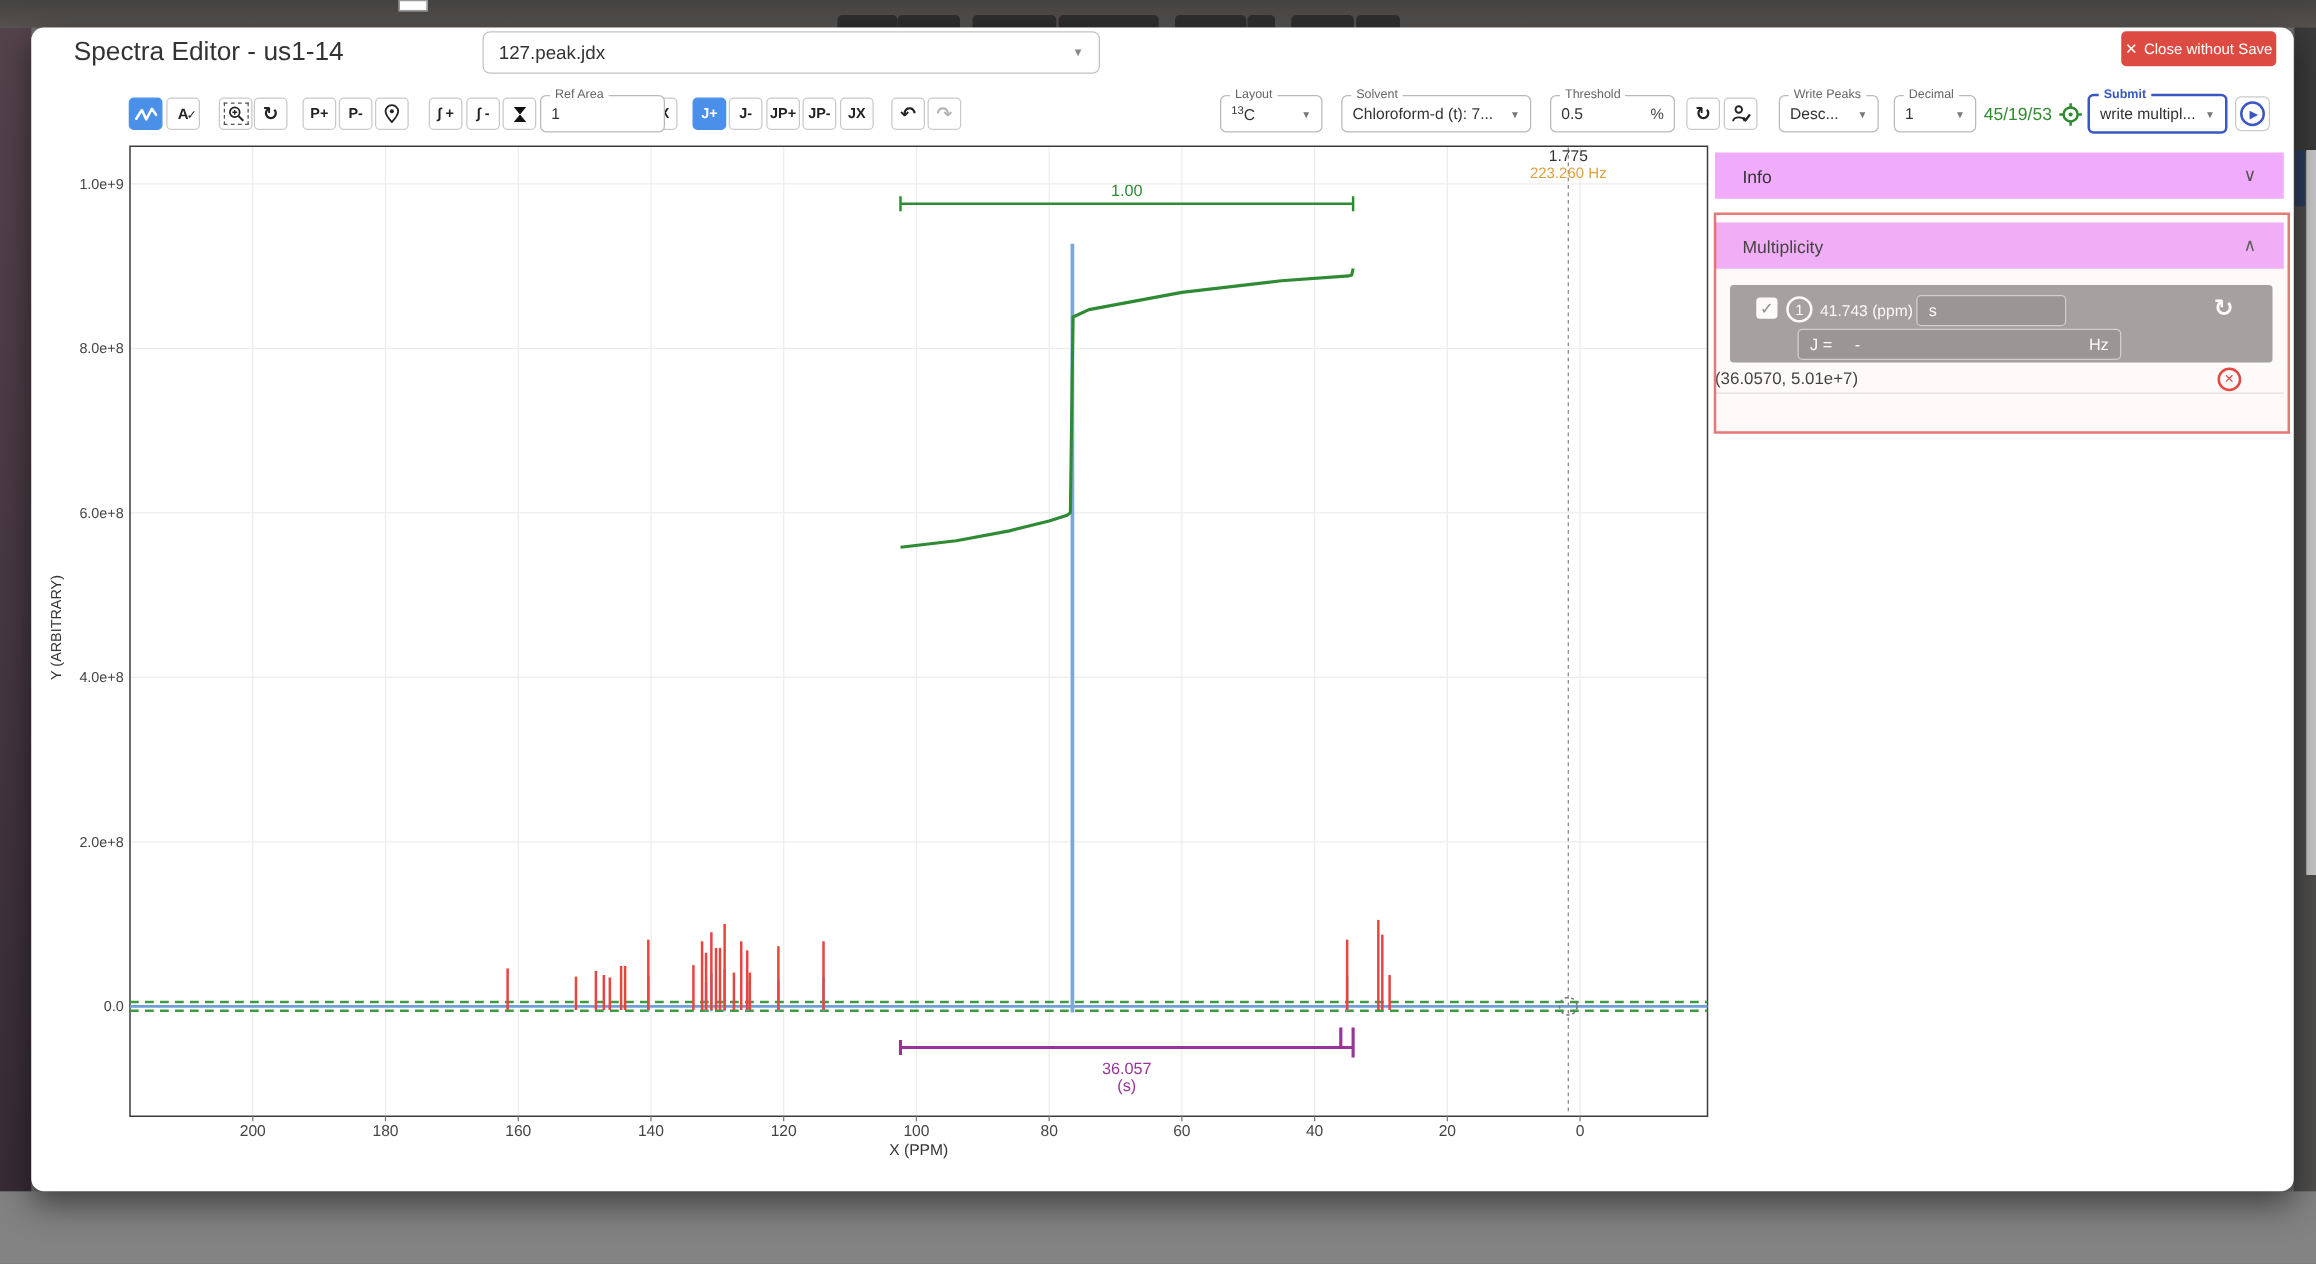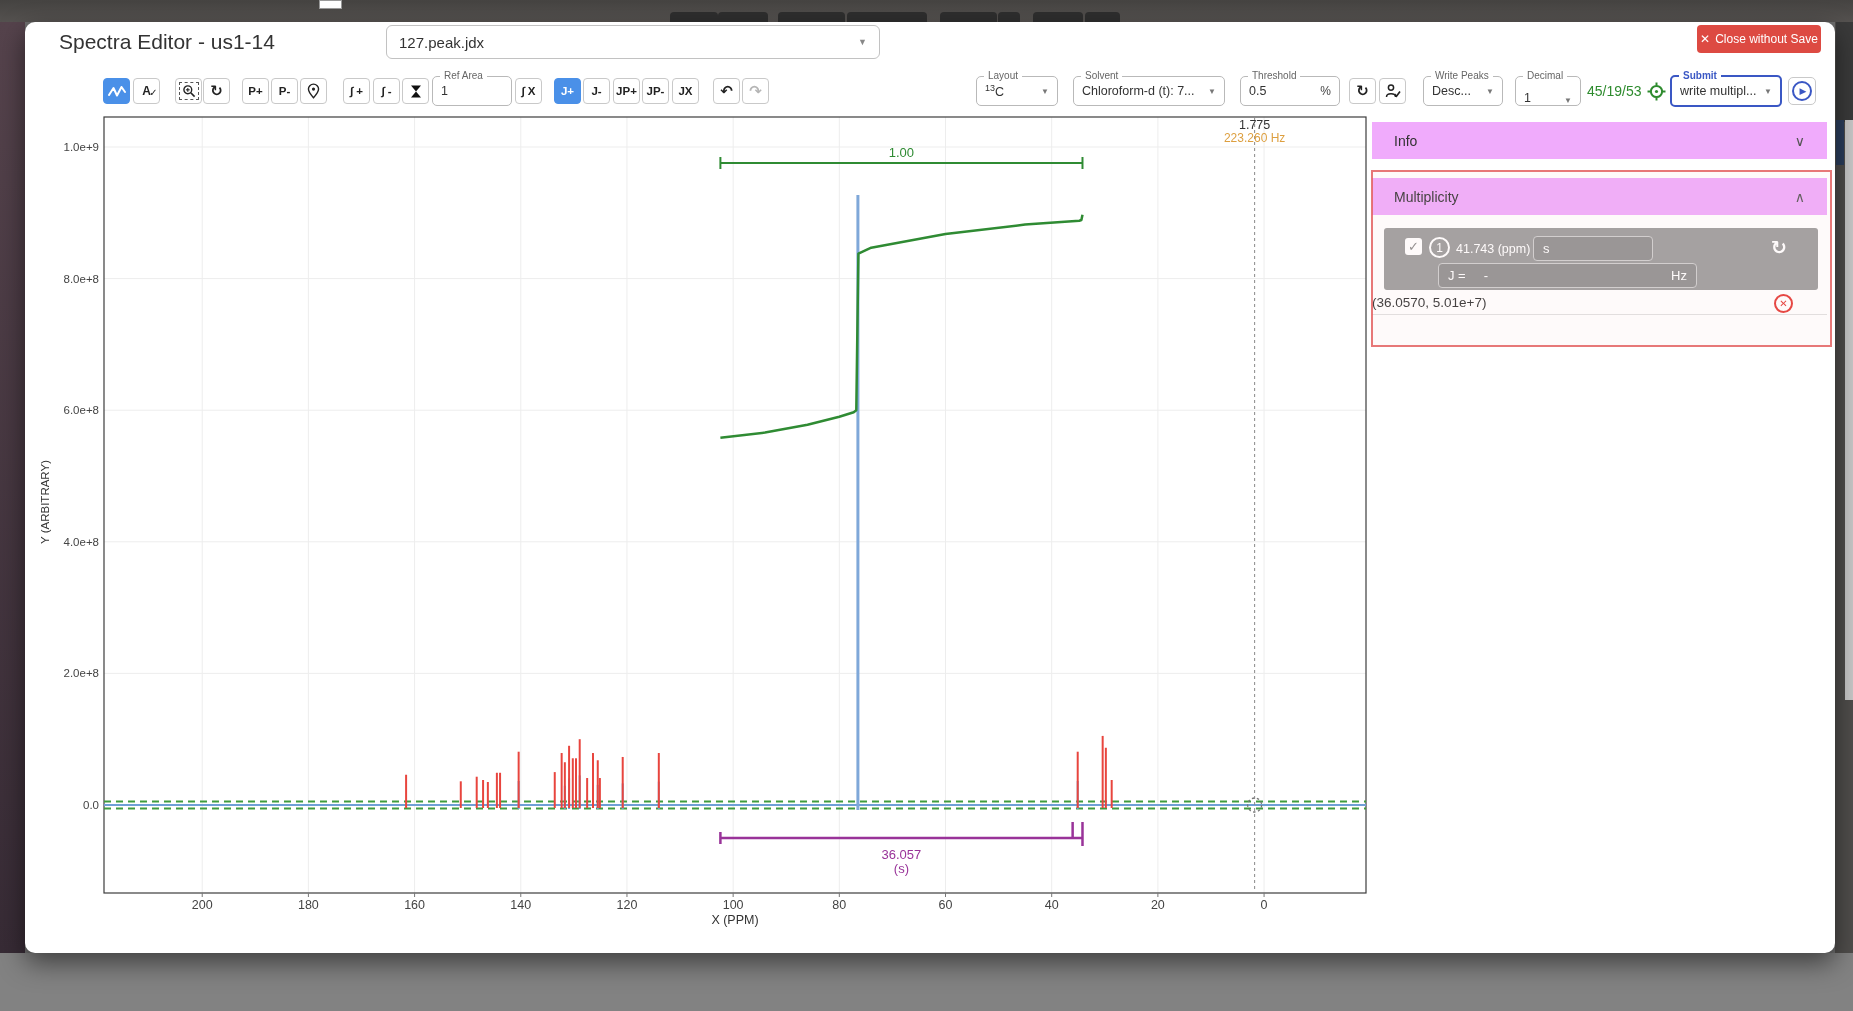--- a/index.html
+++ b/index.html
@@ -164,21 +164,21 @@
         <span>JX</span>
       </div>
       <div class="tbtn" style="left:713px;">
         <span class="glyph15">↶</span>
       </div>
       <div class="tbtn disabled" style="left:742px;">
         <span class="glyph15">↷</span>
       </div>
     </div>
 
-  <div class="fieldset" style="left:432px;top:76px;width:80px;height:30px;">
+  <div class="fieldset" style="left:432px;top:76px;width:100px;height:30px;">
     <span class="legend">Ref Area</span>
     <span>1</span>
   </div>
 
   <div class="fieldset" style="left:976px;top:76px;width:82px;height:30px;">
     <span class="legend">Layout</span>
     <span><sup style="font-size:9px;">13</sup><span>C</span></span>
     <span class="arrow">▼</span>
   </div>
 
@@ -204,21 +204,21 @@
       <path d="M9.5 11 L11.5 13.2 L15 8.6" fill="none" stroke="#222" stroke-width="1.7"></path>
     </svg>
   </div>
 
   <div class="fieldset" style="left:1423px;top:76px;width:80px;height:30px;">
     <span class="legend">Write Peaks</span>
     <span>Desc...</span>
     <span class="arrow">▼</span>
   </div>
 
-  <div class="fieldset" style="left:1515px;top:76px;width:66px;height:30px;align-items:flex-end;">
+  <div class="fieldset" style="left:1515px;top:76px;width:66px;height:30px;">
     <span class="legend">Decimal</span>
     <span>1</span>
     <span class="arrow">▼</span>
   </div>
 
   <div id="counter" class="abs">45/19/53</div>
 
   <svg class="abs" style="left:1647px;top:82px;" width="19" height="19" viewBox="0 0 19 19">
     <circle cx="9.5" cy="9.5" r="5.6" fill="none" stroke="#2e8b2e" stroke-width="2"></circle>
     <circle cx="9.5" cy="9.5" r="1.6" fill="#2e8b2e"></circle>

